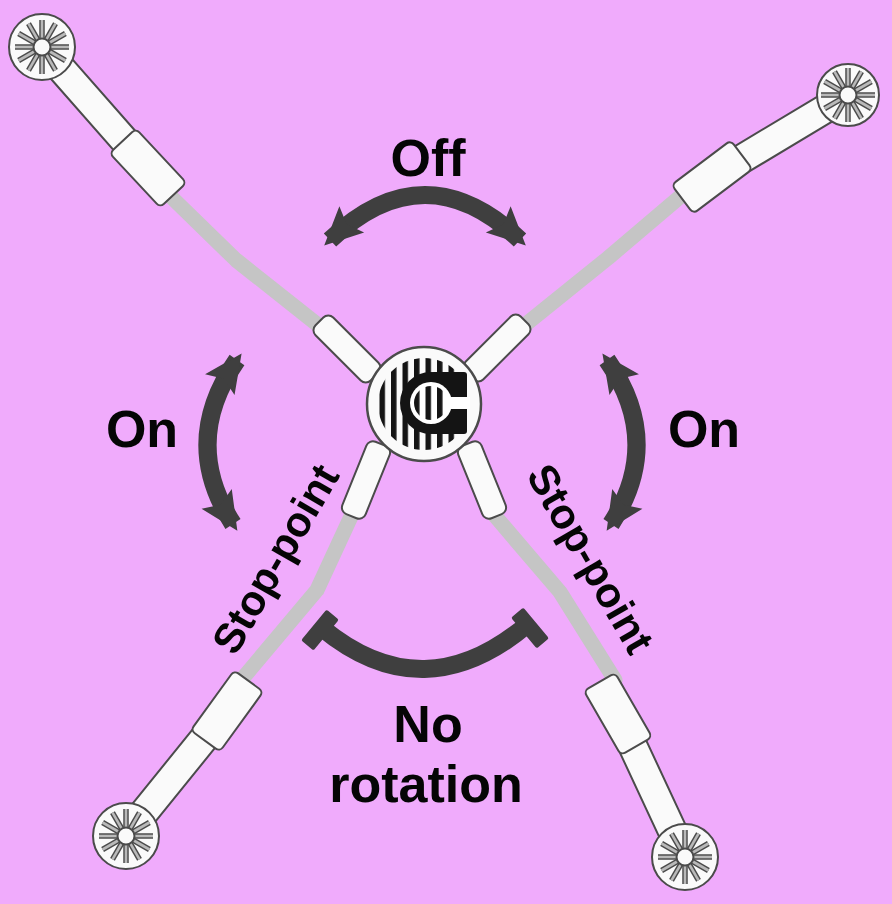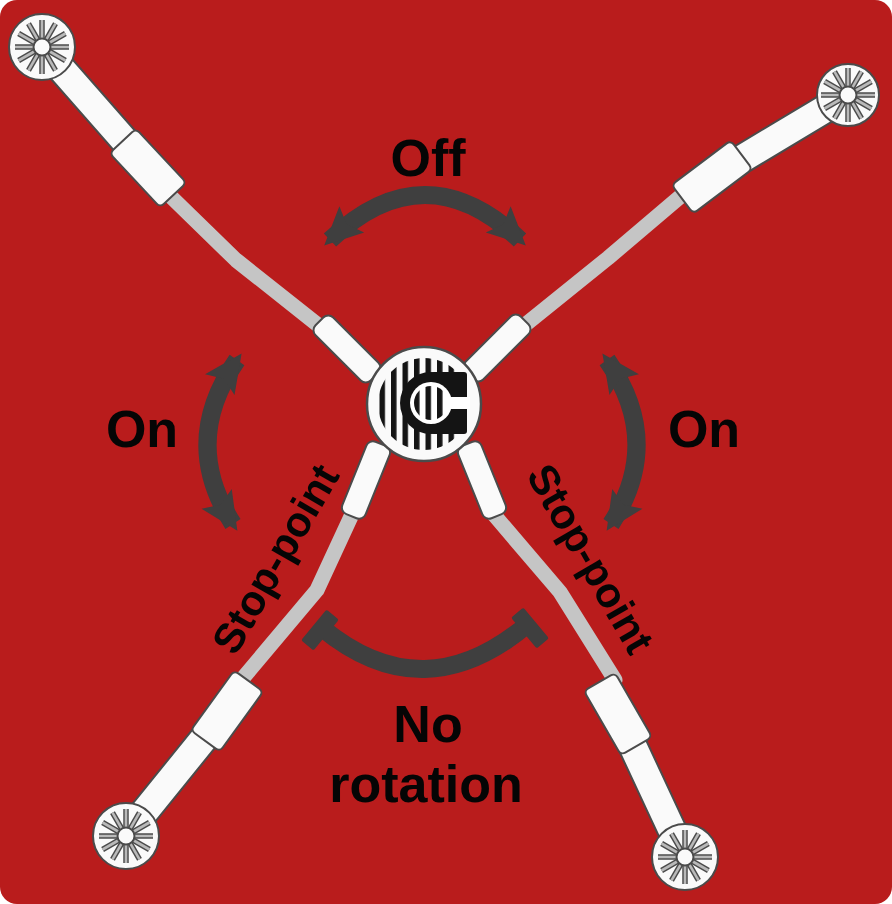--- a/index.html
+++ b/index.html
@@ -1,17 +1,17 @@
 <!DOCTYPE html>
 <html style="--arrow: #3f3f3f; --label-text: #050505; --rod: #c5c5c5; --part-fill: #fafafa; --part-stroke: #4b4b4b; --hub-dark: #141414; --spoke-fill: #b9b9b9;"><head>
 <meta charset="utf-8">
 <style>
   html,body{margin:0;padding:0;background:#ffffff;}
-  .stage{position:relative;width:892px;height:904px;background:#b91c1c;overflow:hidden;
-         font-family:"Liberation Sans", sans-serif;border-radius:17px;}
+  .stage{position:relative;width:892px;height:904px;background:#f0abfc;overflow:hidden;
+         font-family:"Liberation Sans", sans-serif;}
   svg{display:block;}
   .part{fill:var(--part-fill);stroke:var(--part-stroke);stroke-width:2;}
   .stub{fill:var(--part-fill);stroke:var(--part-stroke);stroke-width:2;}
   .rod{fill:none;stroke:var(--rod);stroke-width:15;stroke-linecap:round;stroke-linejoin:round;}
   .spoke-dark{stroke:var(--part-stroke);stroke-width:5.5;fill:none;}
   .spoke-light{stroke:var(--spoke-fill);stroke-width:2.6;fill:none;}
   .arc{fill:none;stroke:var(--arrow);stroke-width:18;}
   .head{fill:var(--arrow);stroke:none;}
   .stopbar{fill:var(--arrow);stroke:none;}
   .hub-dark{fill:var(--hub-dark);stroke:none;}

